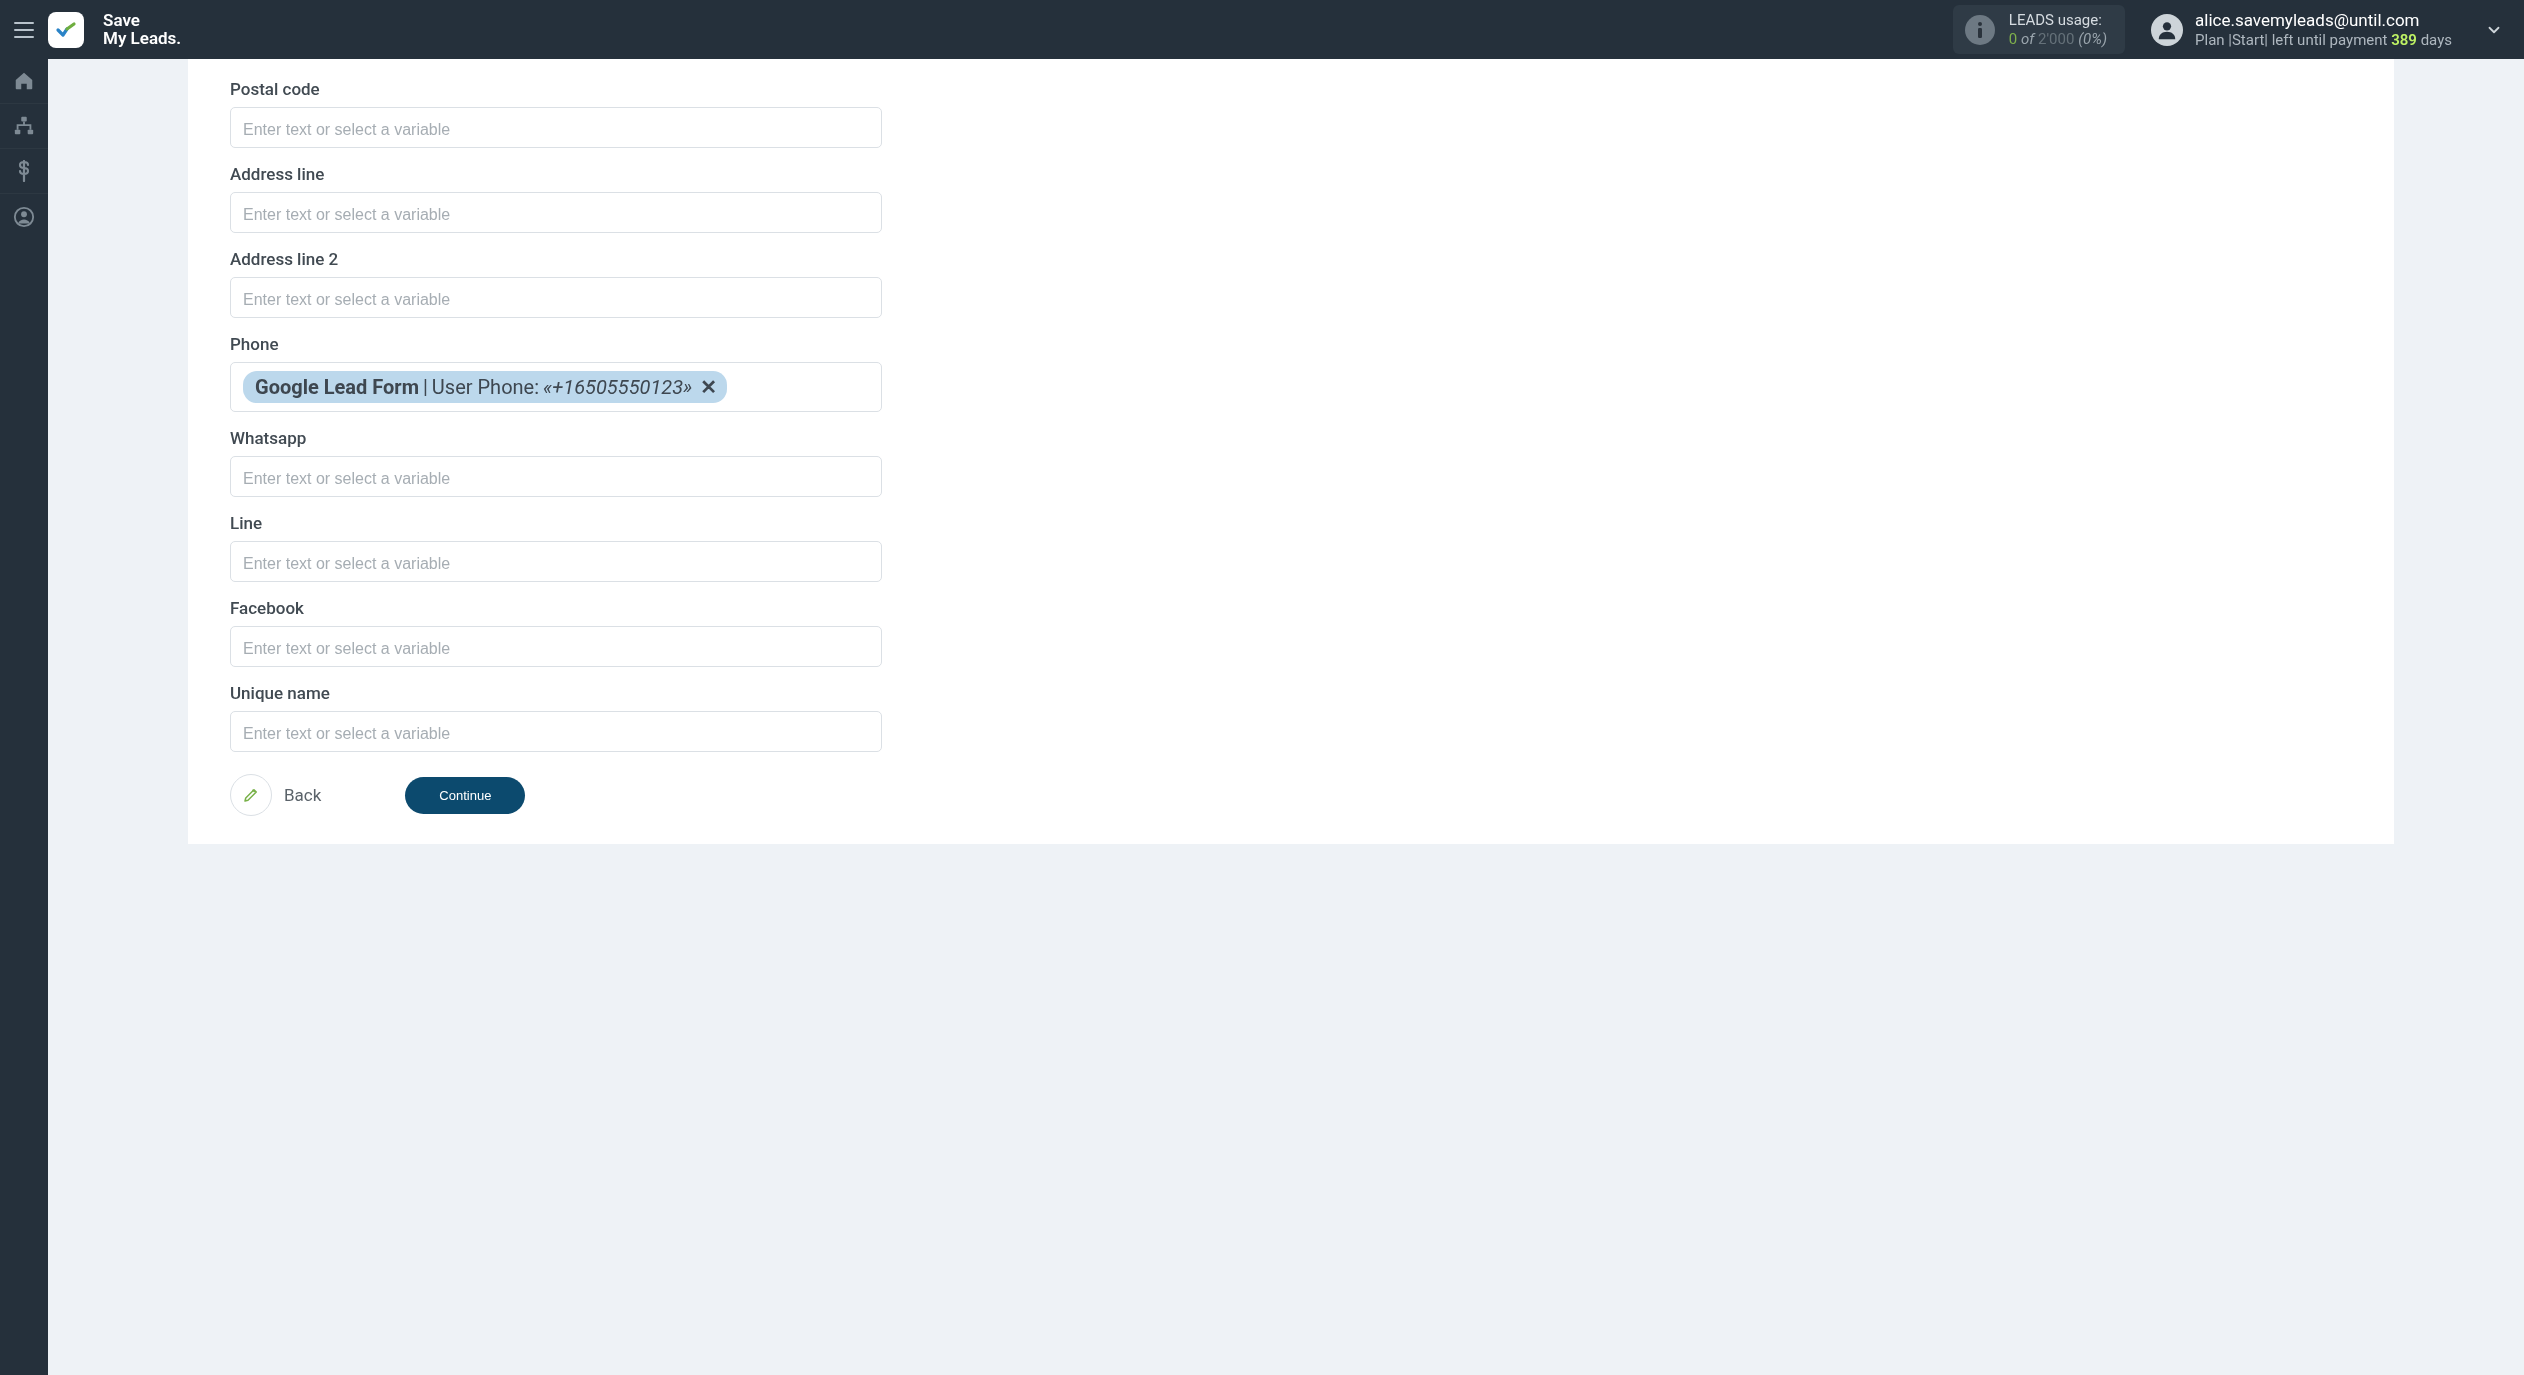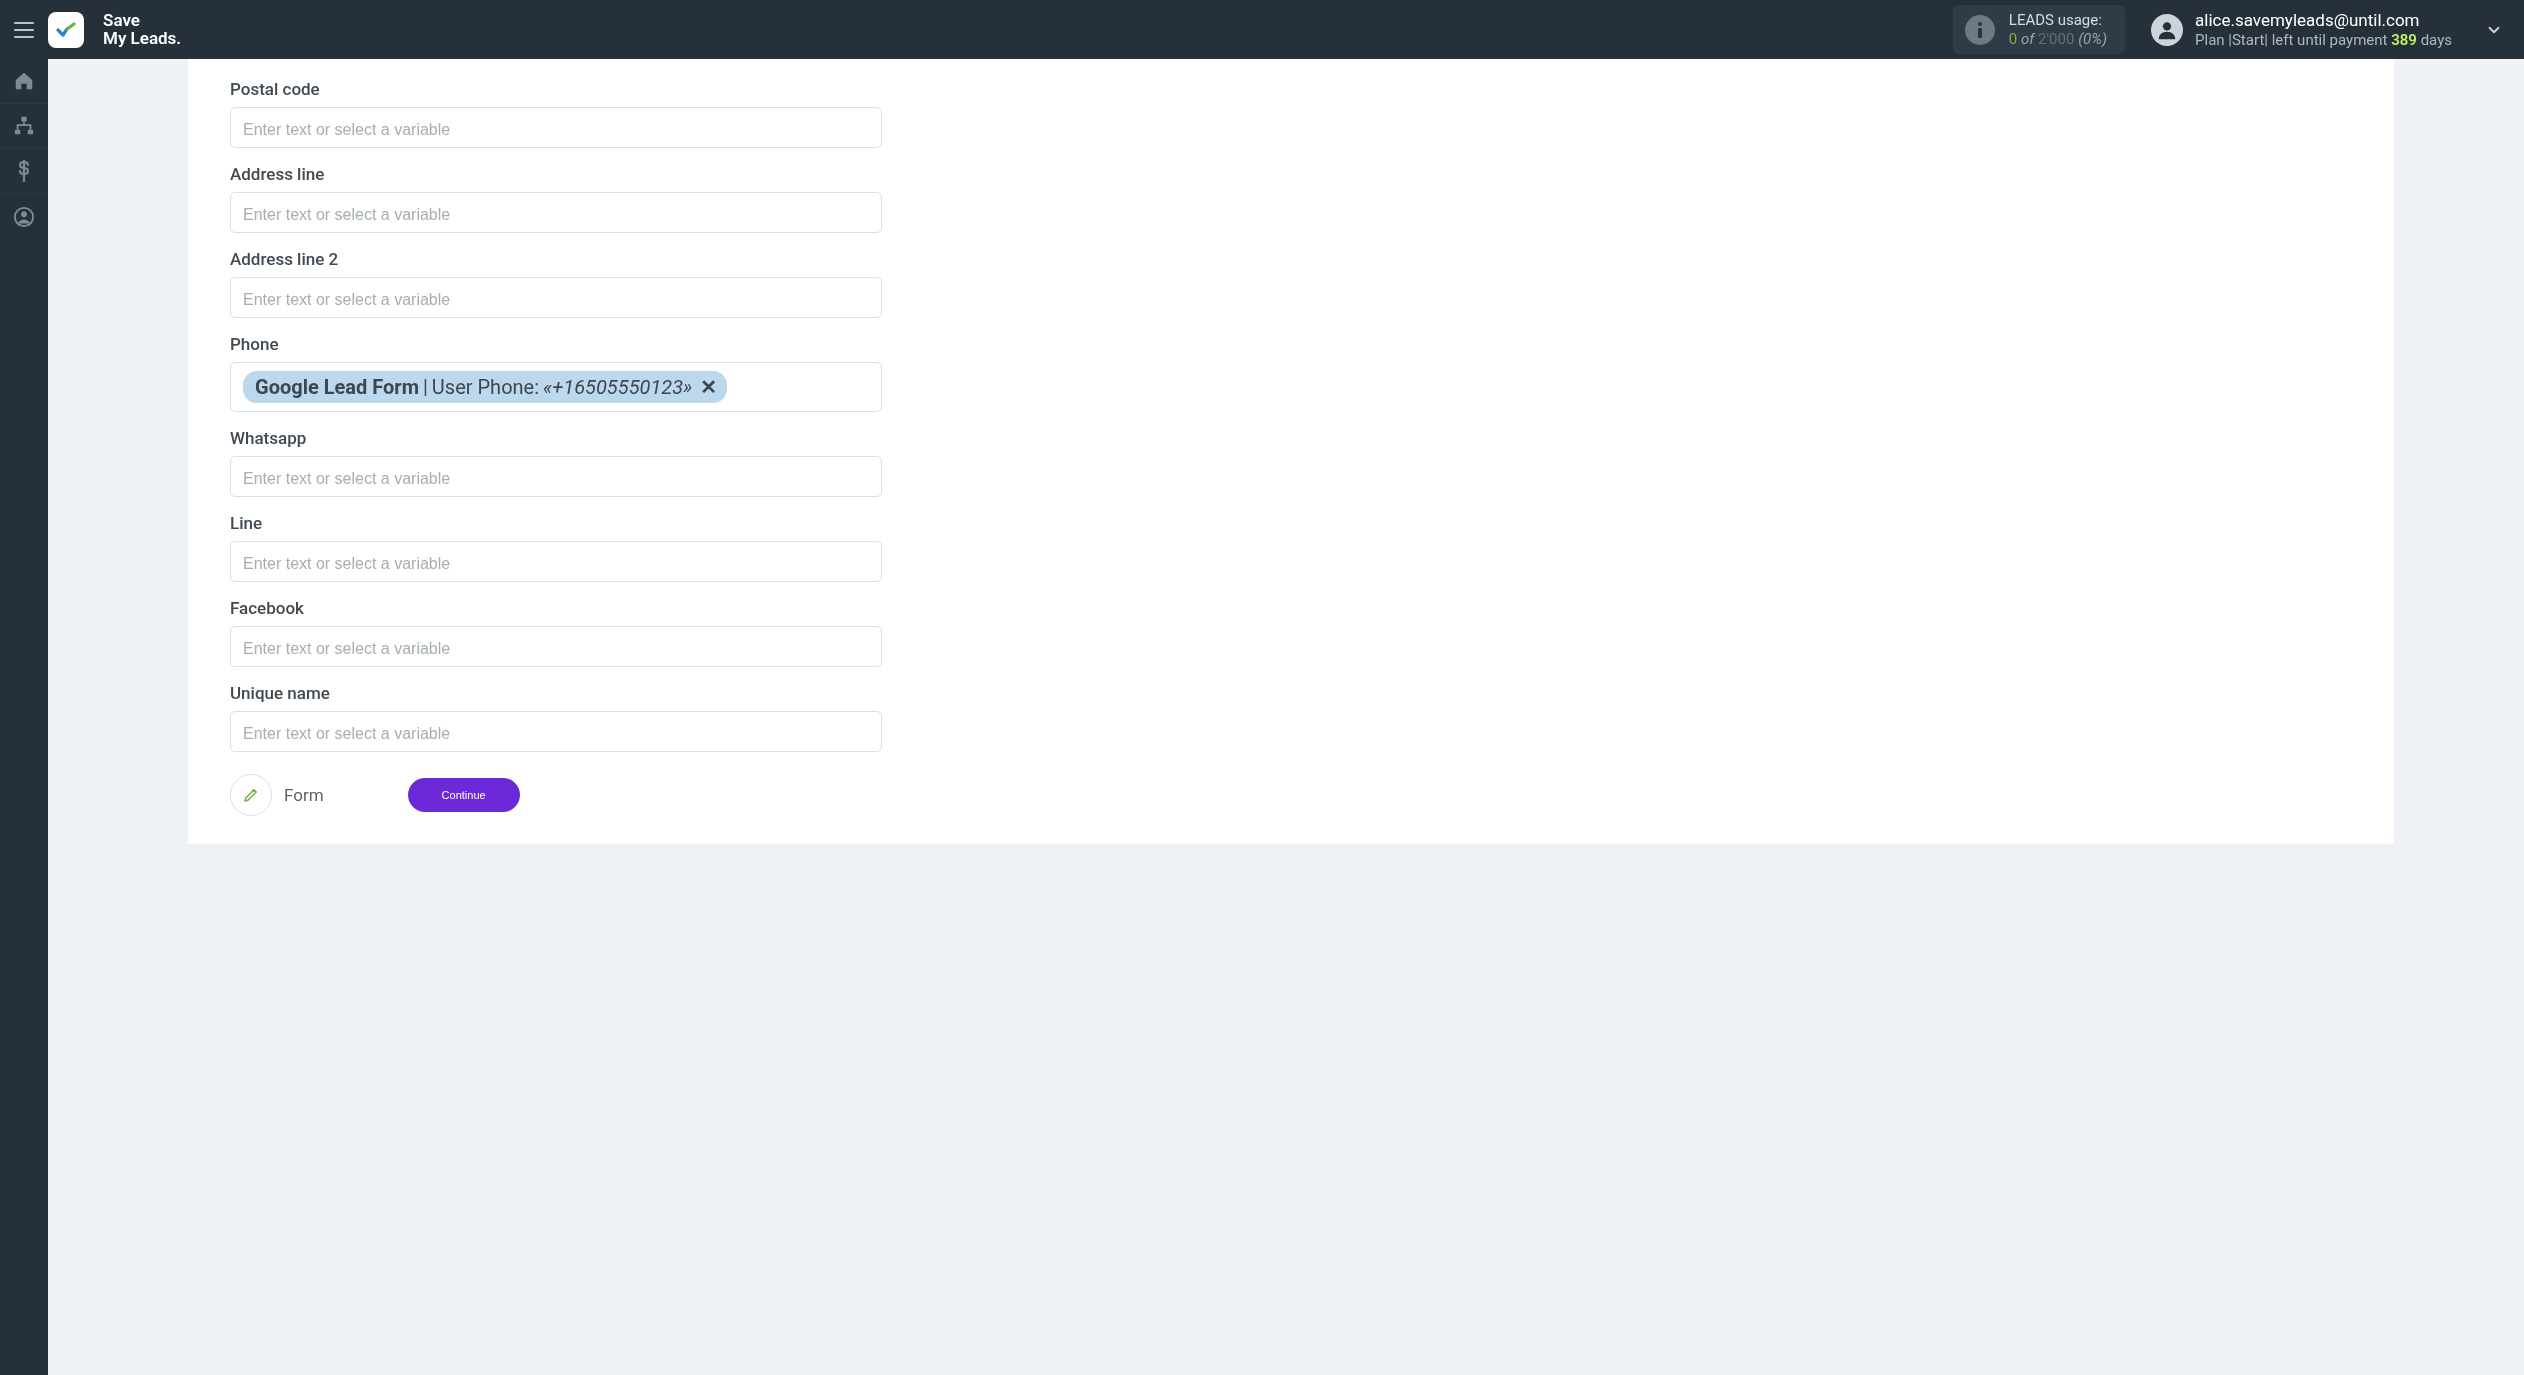--- a/index.html
+++ b/index.html
@@ -112,22 +112,22 @@
   .actions { display:flex; align-items:center; gap:24px; margin-top:22px; }
   .back-btn {
     display:flex; align-items:center; gap:12px; cursor:pointer;
     color:#5b636a; font-size:17px;
   }
   .back-circle {
     width:42px; height:42px; border:1px solid #dbe0e5; border-radius:50%;
     display:flex; align-items:center; justify-content:center; background:#fff;
   }
   .continue-btn {
-    background:#6d28d9; color:#fff; border:none; border-radius:22px;
-    padding:11px 34px; font-size:11px; cursor:pointer; margin-left:60px;
+    background:#0c4a6e; color:#fff; border:none; border-radius:22px;
+    padding:11px 34px; font-size:13px; cursor:pointer; margin-left:60px;
   }
 </style>
 </head>
 <body>
 
 <div class="navbar">
   <div class="nav-hamburger">
     <div class="hamburger-lines">
       <span></span>
         <span></span>
@@ -282,19 +282,19 @@
     </div>
 
     <div class="actions">
       <div class="back-btn">
         <div class="back-circle">
           <svg width="18" height="18" viewBox="0 0 24 24">
               <path d="M4 20l1-4 11-11 3 3-11 11-4 1z" fill="none" stroke="#78b148" stroke-width="2" stroke-linejoin="round"></path>
               <path d="M14 5l3 3" stroke="#78b148" stroke-width="2"></path>
             </svg>
         </div>
-        <span>Form</span>
+        <span>Back</span>
       </div>
       <button class="continue-btn">Continue</button>
     </div>
 
   </div>
 </div>
 
 </body></html>

